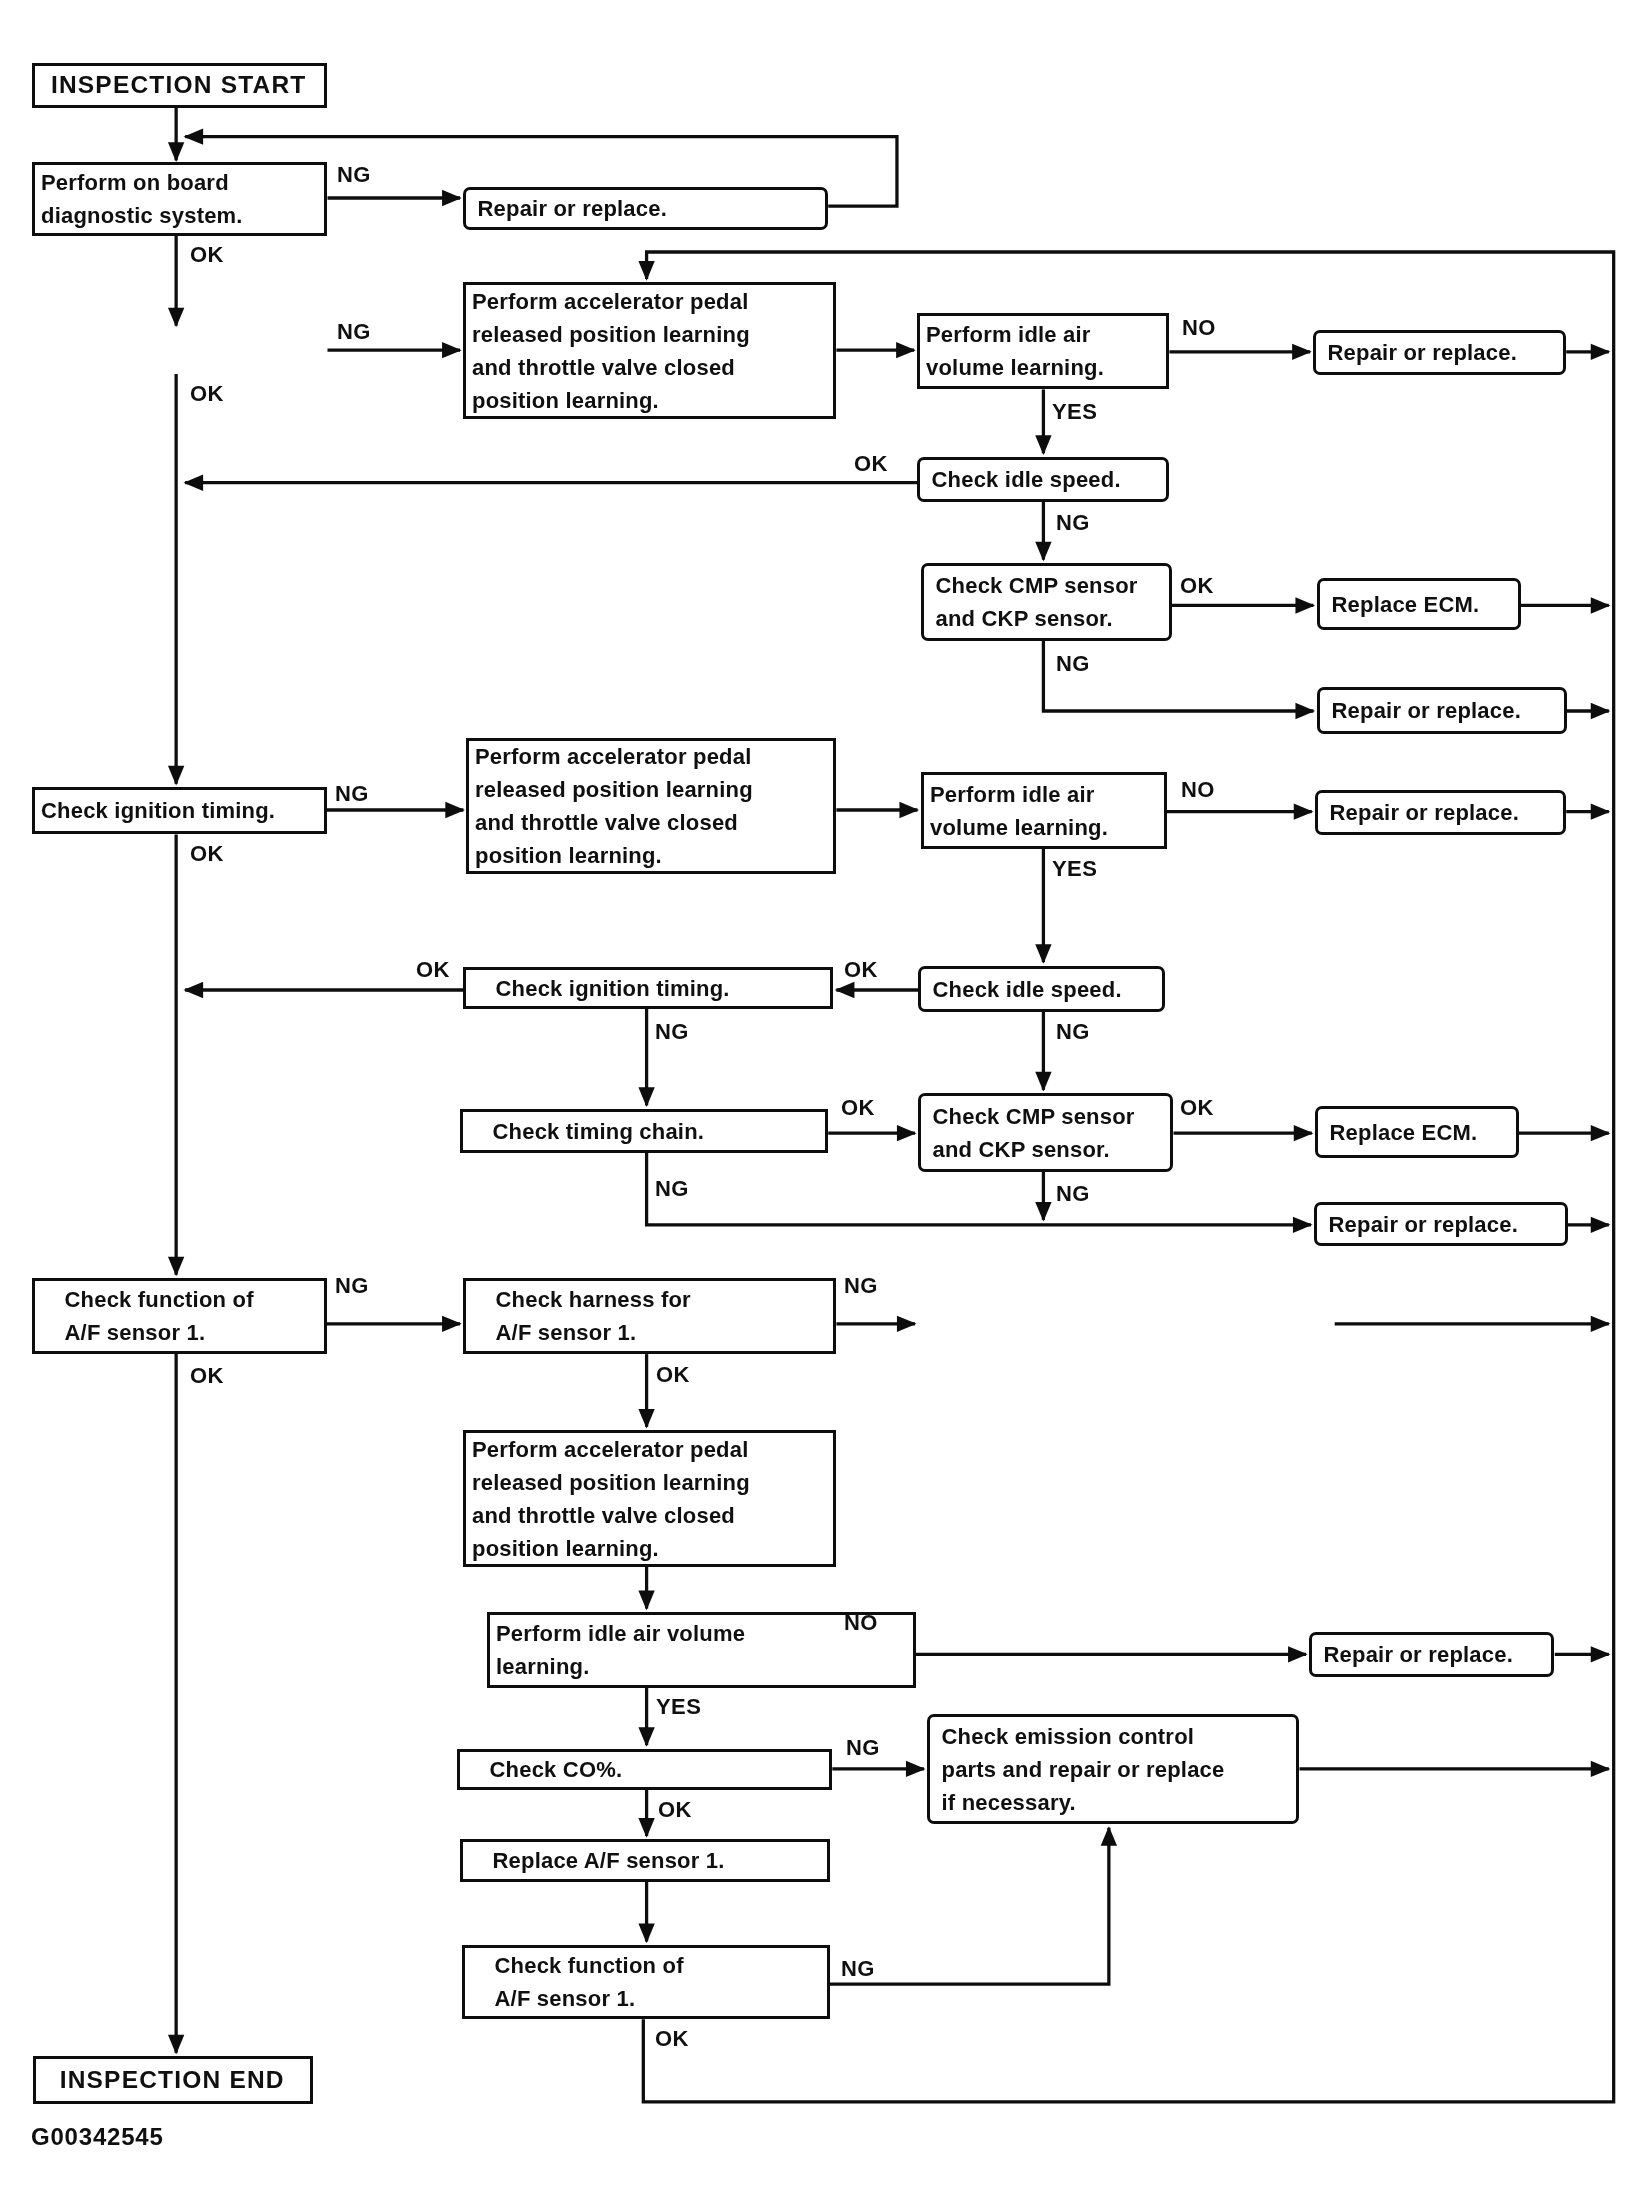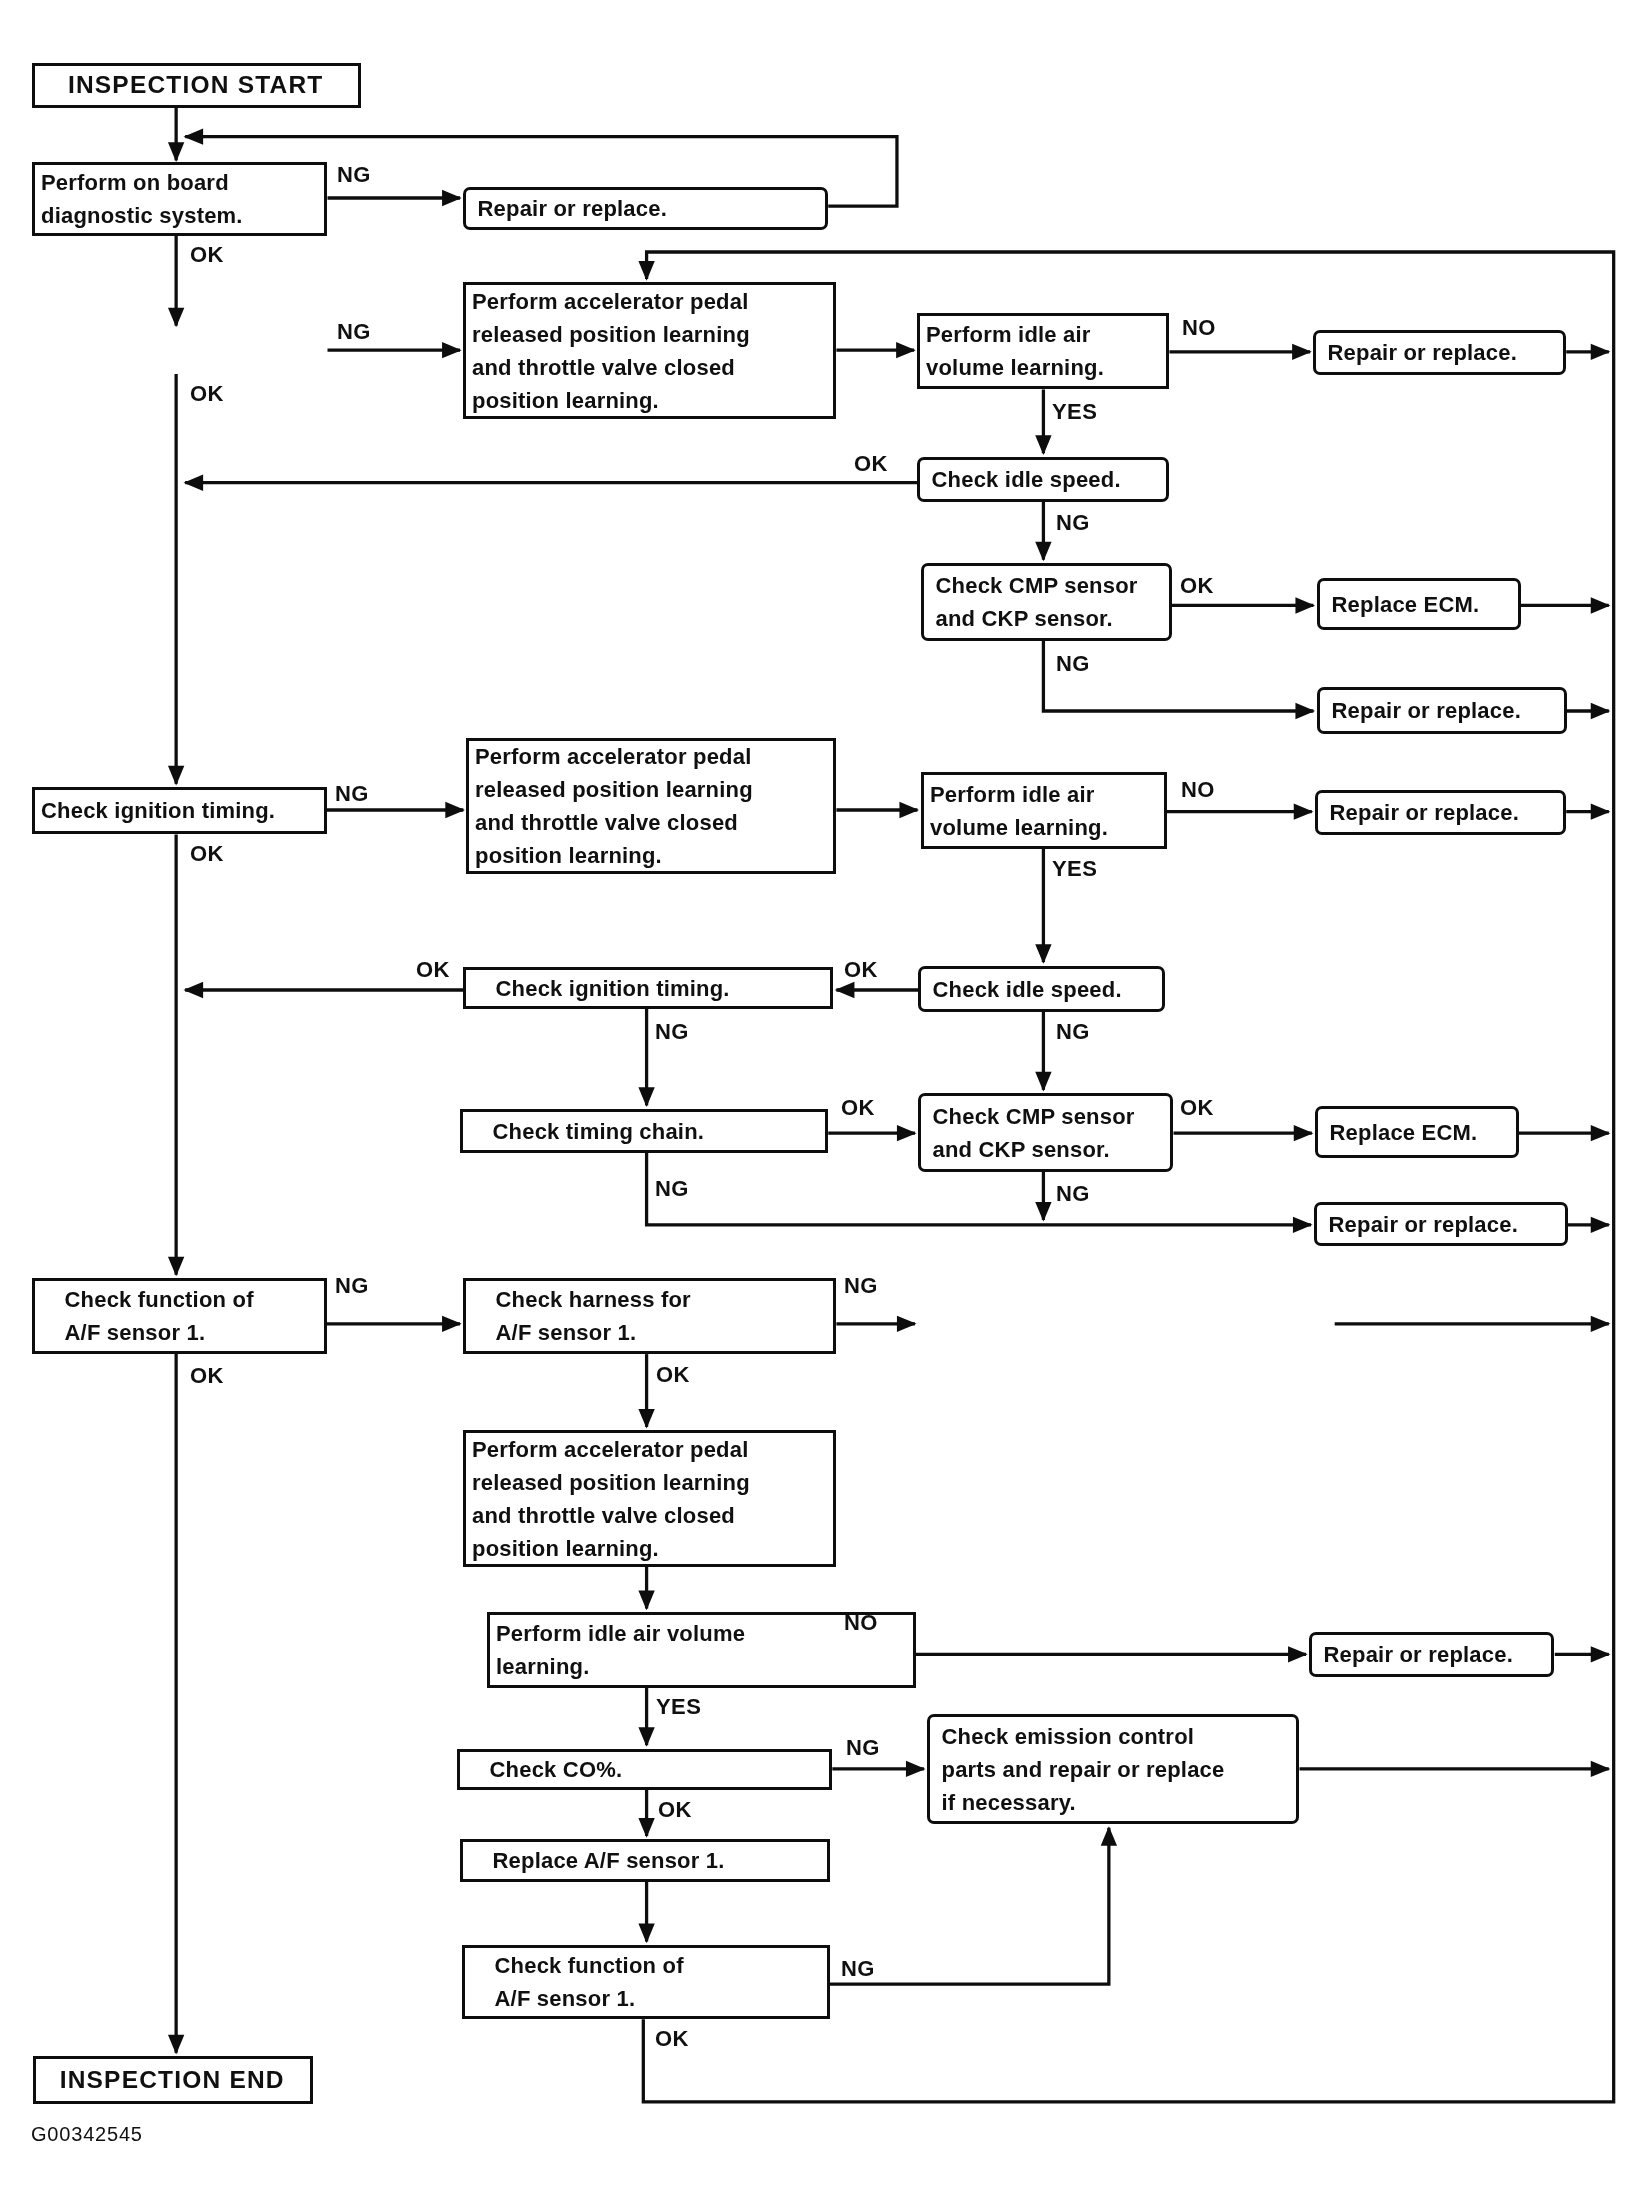--- a/index.html
+++ b/index.html
@@ -39,22 +39,22 @@
   .lbl{
     position:absolute;
     font-size:22px;
     font-weight:600;
     letter-spacing:0.4px;
     white-space:nowrap;
   }
   .figid{
     position:absolute;
     left:31px;top:2123px;
-    font-size:20px;
-    font-weight:400;
+    font-size:24px;
+    font-weight:700;
     letter-spacing:0.8px;
   }
 </style>
 </head>
 <body>
 
 <div id="page">
 
   <svg id="wires" viewBox="0 0 2010 2695" xmlns="http://www.w3.org/2000/svg">
     <defs>
@@ -141,21 +141,21 @@
       <polyline points="790,2187 790,2244" marker-end="url(#ah)"></polyline>
 
       <polyline points="790,2300 790,2373" marker-end="url(#ah)"></polyline>
 
       <polyline points="1014,2425 1355,2425 1355,2234" marker-end="url(#ah)"></polyline>
 
       <polyline points="215,1655 215,2509" marker-end="url(#ah)"></polyline>
     </g>
   </svg>
 
-  <div class="node term" style="left:32px;top:63px;width:329px;height:45px">INSPECTION START</div>
+  <div class="node term" style="left:32px;top:63px;width:295px;height:45px">INSPECTION START</div>
   <div class="node" style="left:32px;top:162px;width:295px;height:74px">Perform on board
 diagnostic system.</div>
   <div class="node tight" style="left:463px;top:187px;width:365px;height:43px">Repair or replace.</div>
   <div class="node" style="left:463px;top:282px;width:373px;height:137px">Perform accelerator pedal
 released position learning
 and throttle valve closed
 position learning.</div>
   <div class="node" style="left:917px;top:313px;width:252px;height:76px">Perform idle air
 volume learning.</div>
   <div class="node tight" style="left:1313px;top:330px;width:253px;height:45px">Repair or replace.</div>

